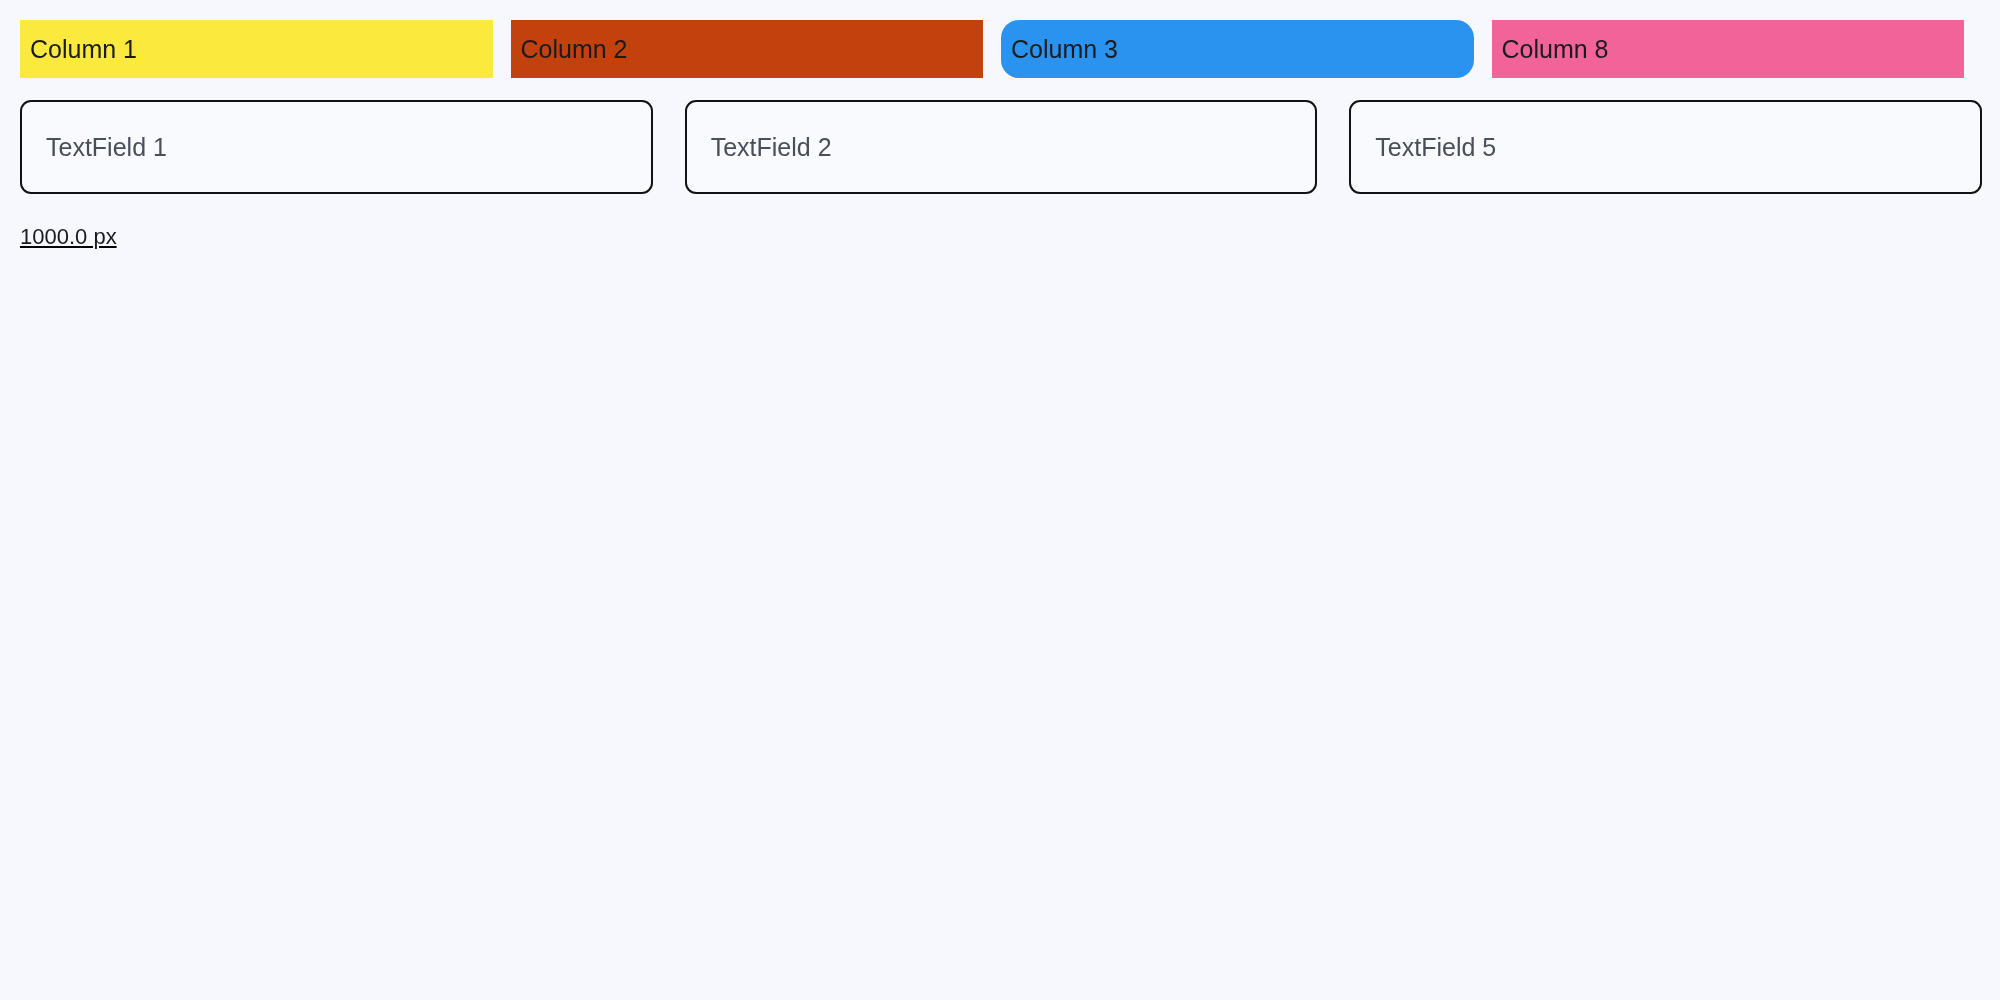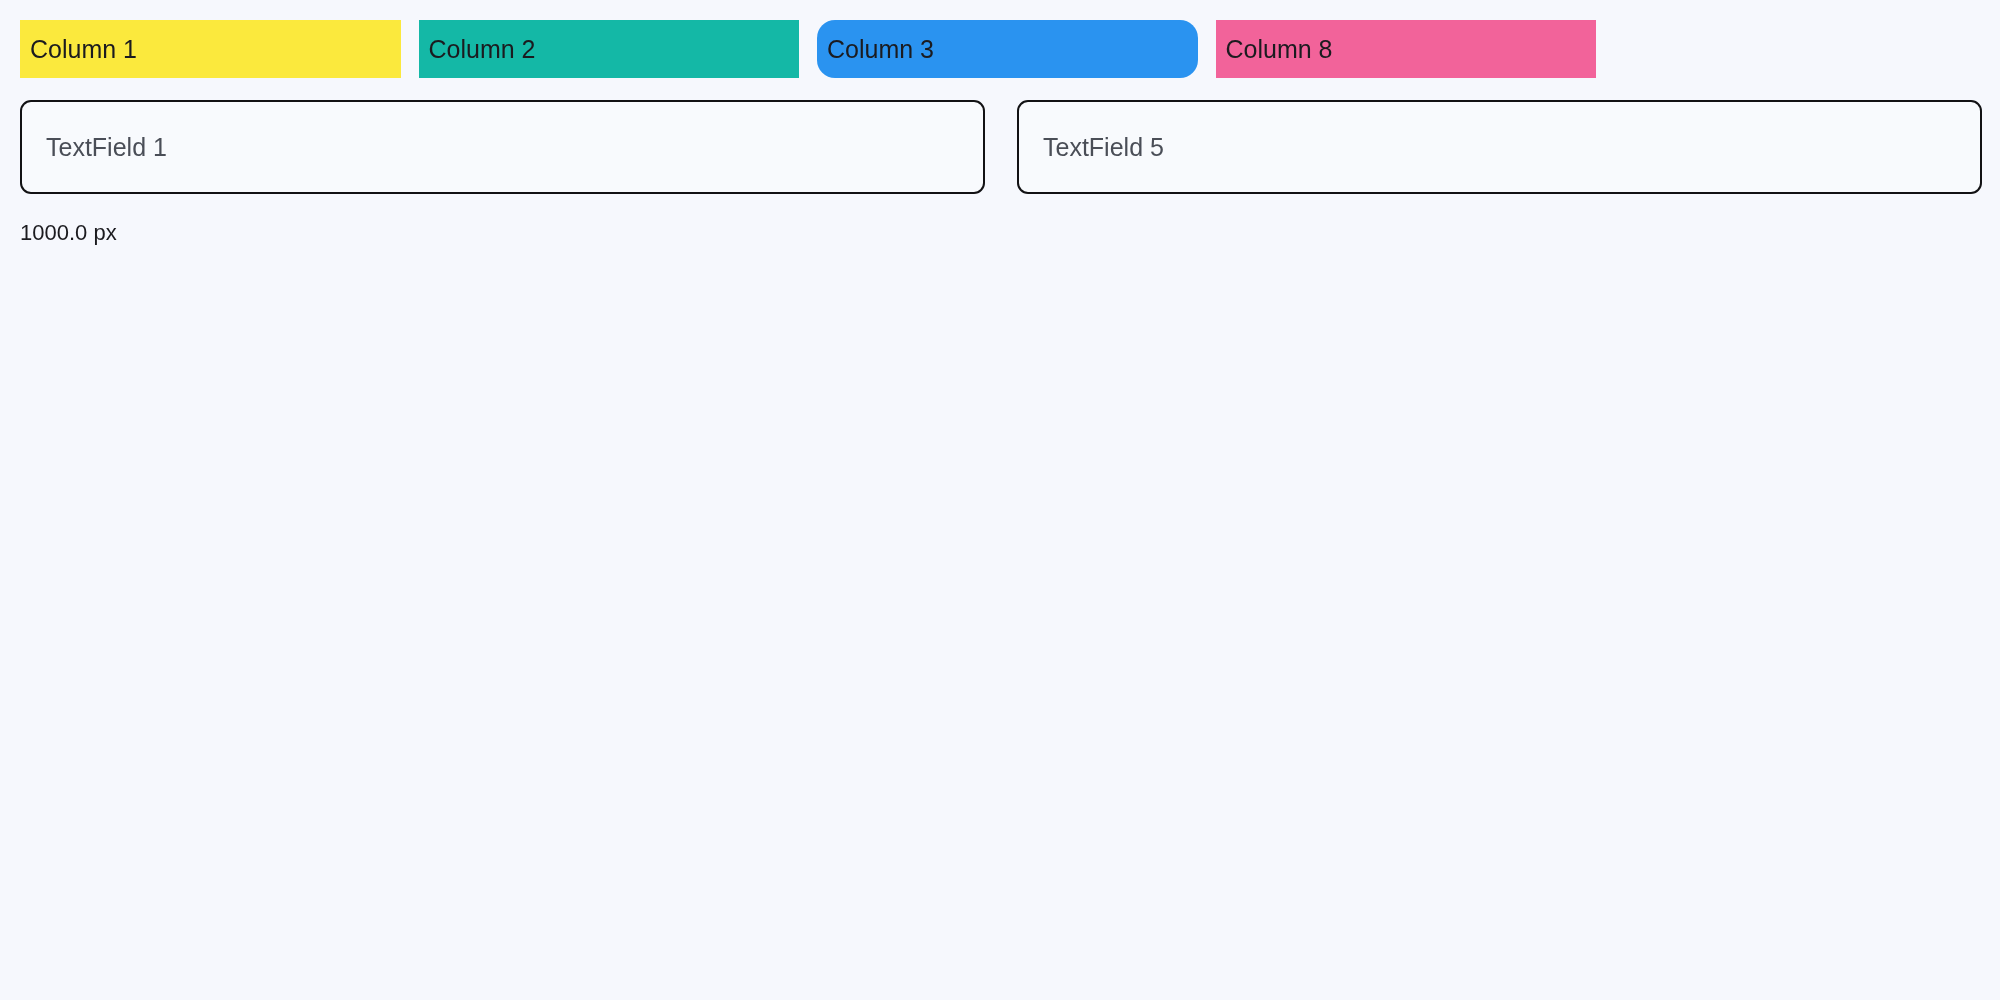--- a/index.html
+++ b/index.html
@@ -19,21 +19,21 @@
     width: 2000px;
     height: 1000px;
     box-sizing: border-box;
     padding: 20px;
   }
 
   
   .columns-row {
     display: flex;
     gap: 18px;
-    width: 1576px;
+    width: 1944px;
     height: 58px;
   }
   .column-box {
     flex: 1 1 0;
     height: 58px;
     display: flex;
     align-items: center;
     box-sizing: border-box;
     padding-left: 10px;
     overflow: hidden;
@@ -70,53 +70,58 @@
     line-height: 1;
     color: #4a4e57;
     white-space: nowrap;
   }
 
   
   .measure-row {
     margin-top: 28px;
     height: 30px;
     display: flex;
+    align-items: center;
+    text-decoration: underline;
   }
   .measure-label {
     font-size: 22px;
     line-height: 1;
     color: #1b1b1f;
     white-space: nowrap;
   }
 </style>
 </head>
 <body style="background: rgb(246, 248, 253);">
 
 <div id="app">
 
   <div class="columns-row">
     <div class="column-box" style="background: rgb(251, 233, 61);">
       <span class="column-label">Column 1</span>
     </div>
-    <div class="column-box" style="background: #14b8a6;">
+    <div class="column-box" style="background: #c2410c;">
       <span class="column-label">Column 2</span>
     </div>
     <div class="column-box" style="background: rgb(42, 147, 240); border-radius: 18px;">
       <span class="column-label">Column 3</span>
     </div>
     <div class="column-box" style="background: rgb(242, 99, 154);">
       <span class="column-label">Column 8</span>
     </div>
   </div>
 
   <div class="fields-row">
     <div class="text-field">
       <span class="text-field-placeholder">TextField 1</span>
     </div>
     <div class="text-field">
+      <span class="text-field-placeholder">TextField 2</span>
+    </div>
+    <div class="text-field">
       <span class="text-field-placeholder">TextField 5</span>
     </div>
   </div>
 
   <div class="measure-row">
     <span class="measure-label">1000.0 px</span>
   </div>
 
 </div>
 

